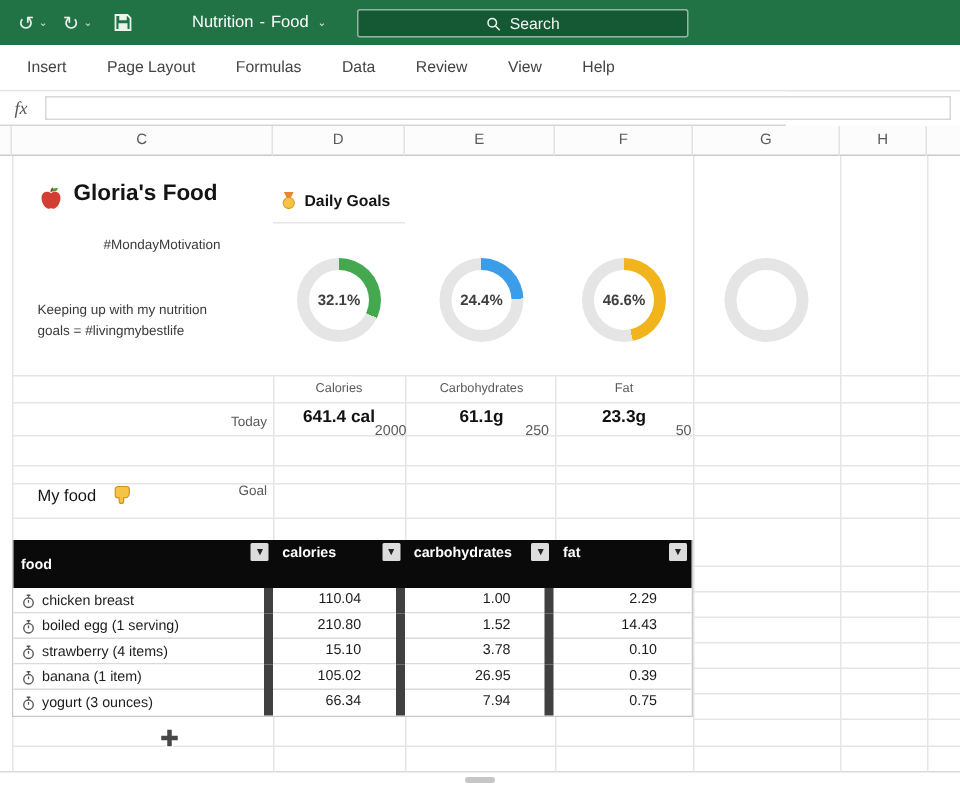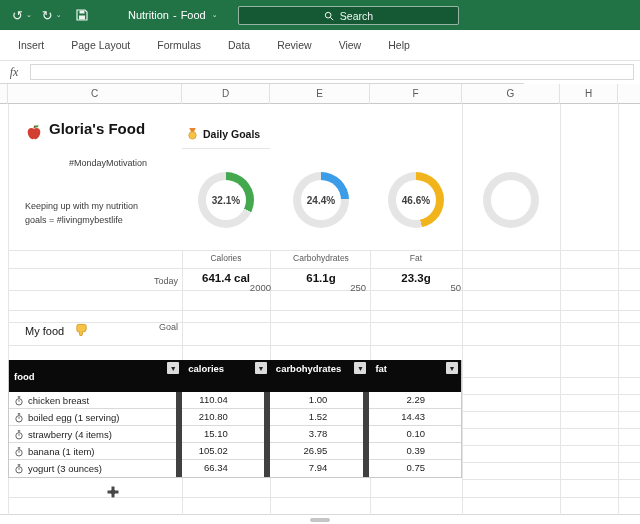--- a/index.html
+++ b/index.html
@@ -85,21 +85,21 @@
     justify-content:center; font-size:7px; color:#222; cursor:pointer; }
   .trow { display:flex; height:17px; border-bottom:1px solid #dadada;
     font-size:9.5px; color:#1c1c1c; background:#fff; cursor:cell; }
   .trow:last-child { border-bottom:none; }
   .tc { height:17px; line-height:16px; border-right:6px solid #404040; overflow:hidden; }
   .tc:last-child { border-right:none; }
   .c-food { width:174px; display:flex; align-items:center; gap:4px; padding-left:5px; }
   .c-cal  { width:88px; }
   .c-carb { width:100px; }
   .c-fat  { width:92px; }
-  .num { text-align:right; padding-right:36px; }
+  .num { text-align:right; padding-right:23px; }
   .th.c-food{width:174px;} .th.c-cal{width:88px;} .th.c-carb{width:100px;} .th.c-fat{width:92px;}
   .stopwatch { width:10px; height:10px; flex:0 0 10px; }
 
   .cursor-plus { position:absolute; left:106px; top:485px; width:14px; height:14px; z-index:5; }
   .scroll-handle { position:absolute; left:310px; top:518px; width:20px; height:4px;
     background:#c6c6c6; border-radius:2px; cursor:pointer; }
 </style>
 </head>
 <body>
 

